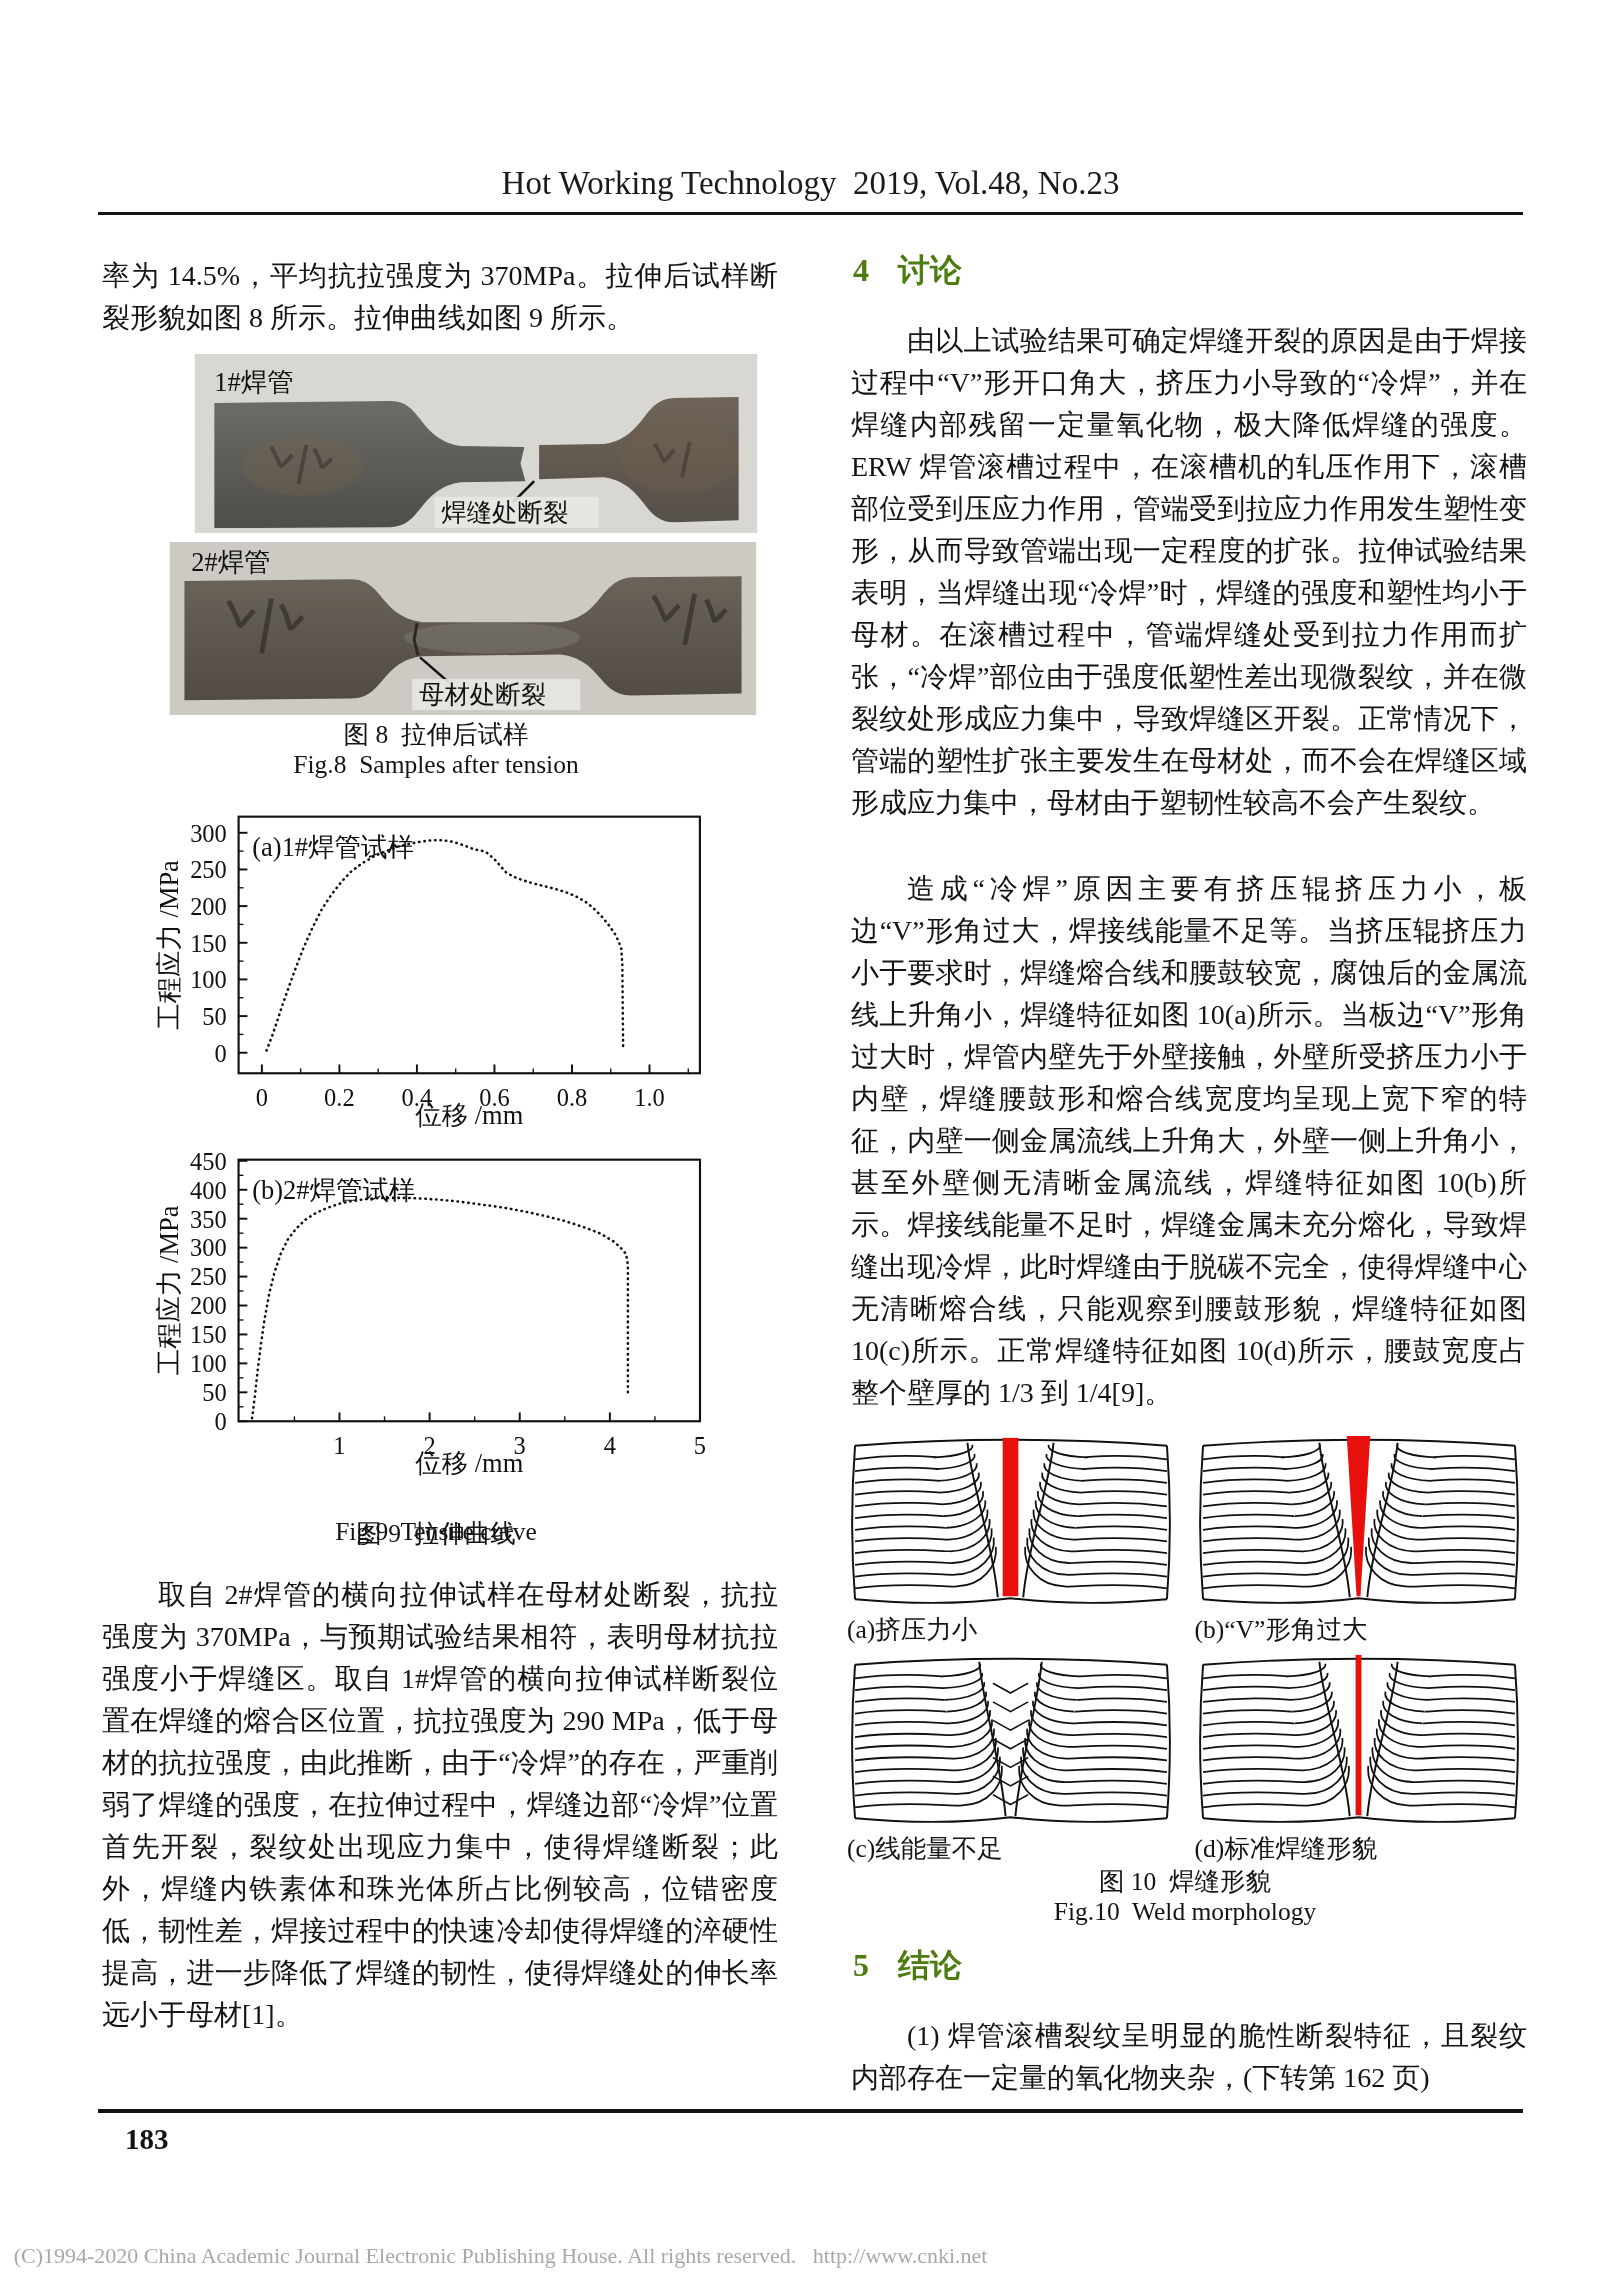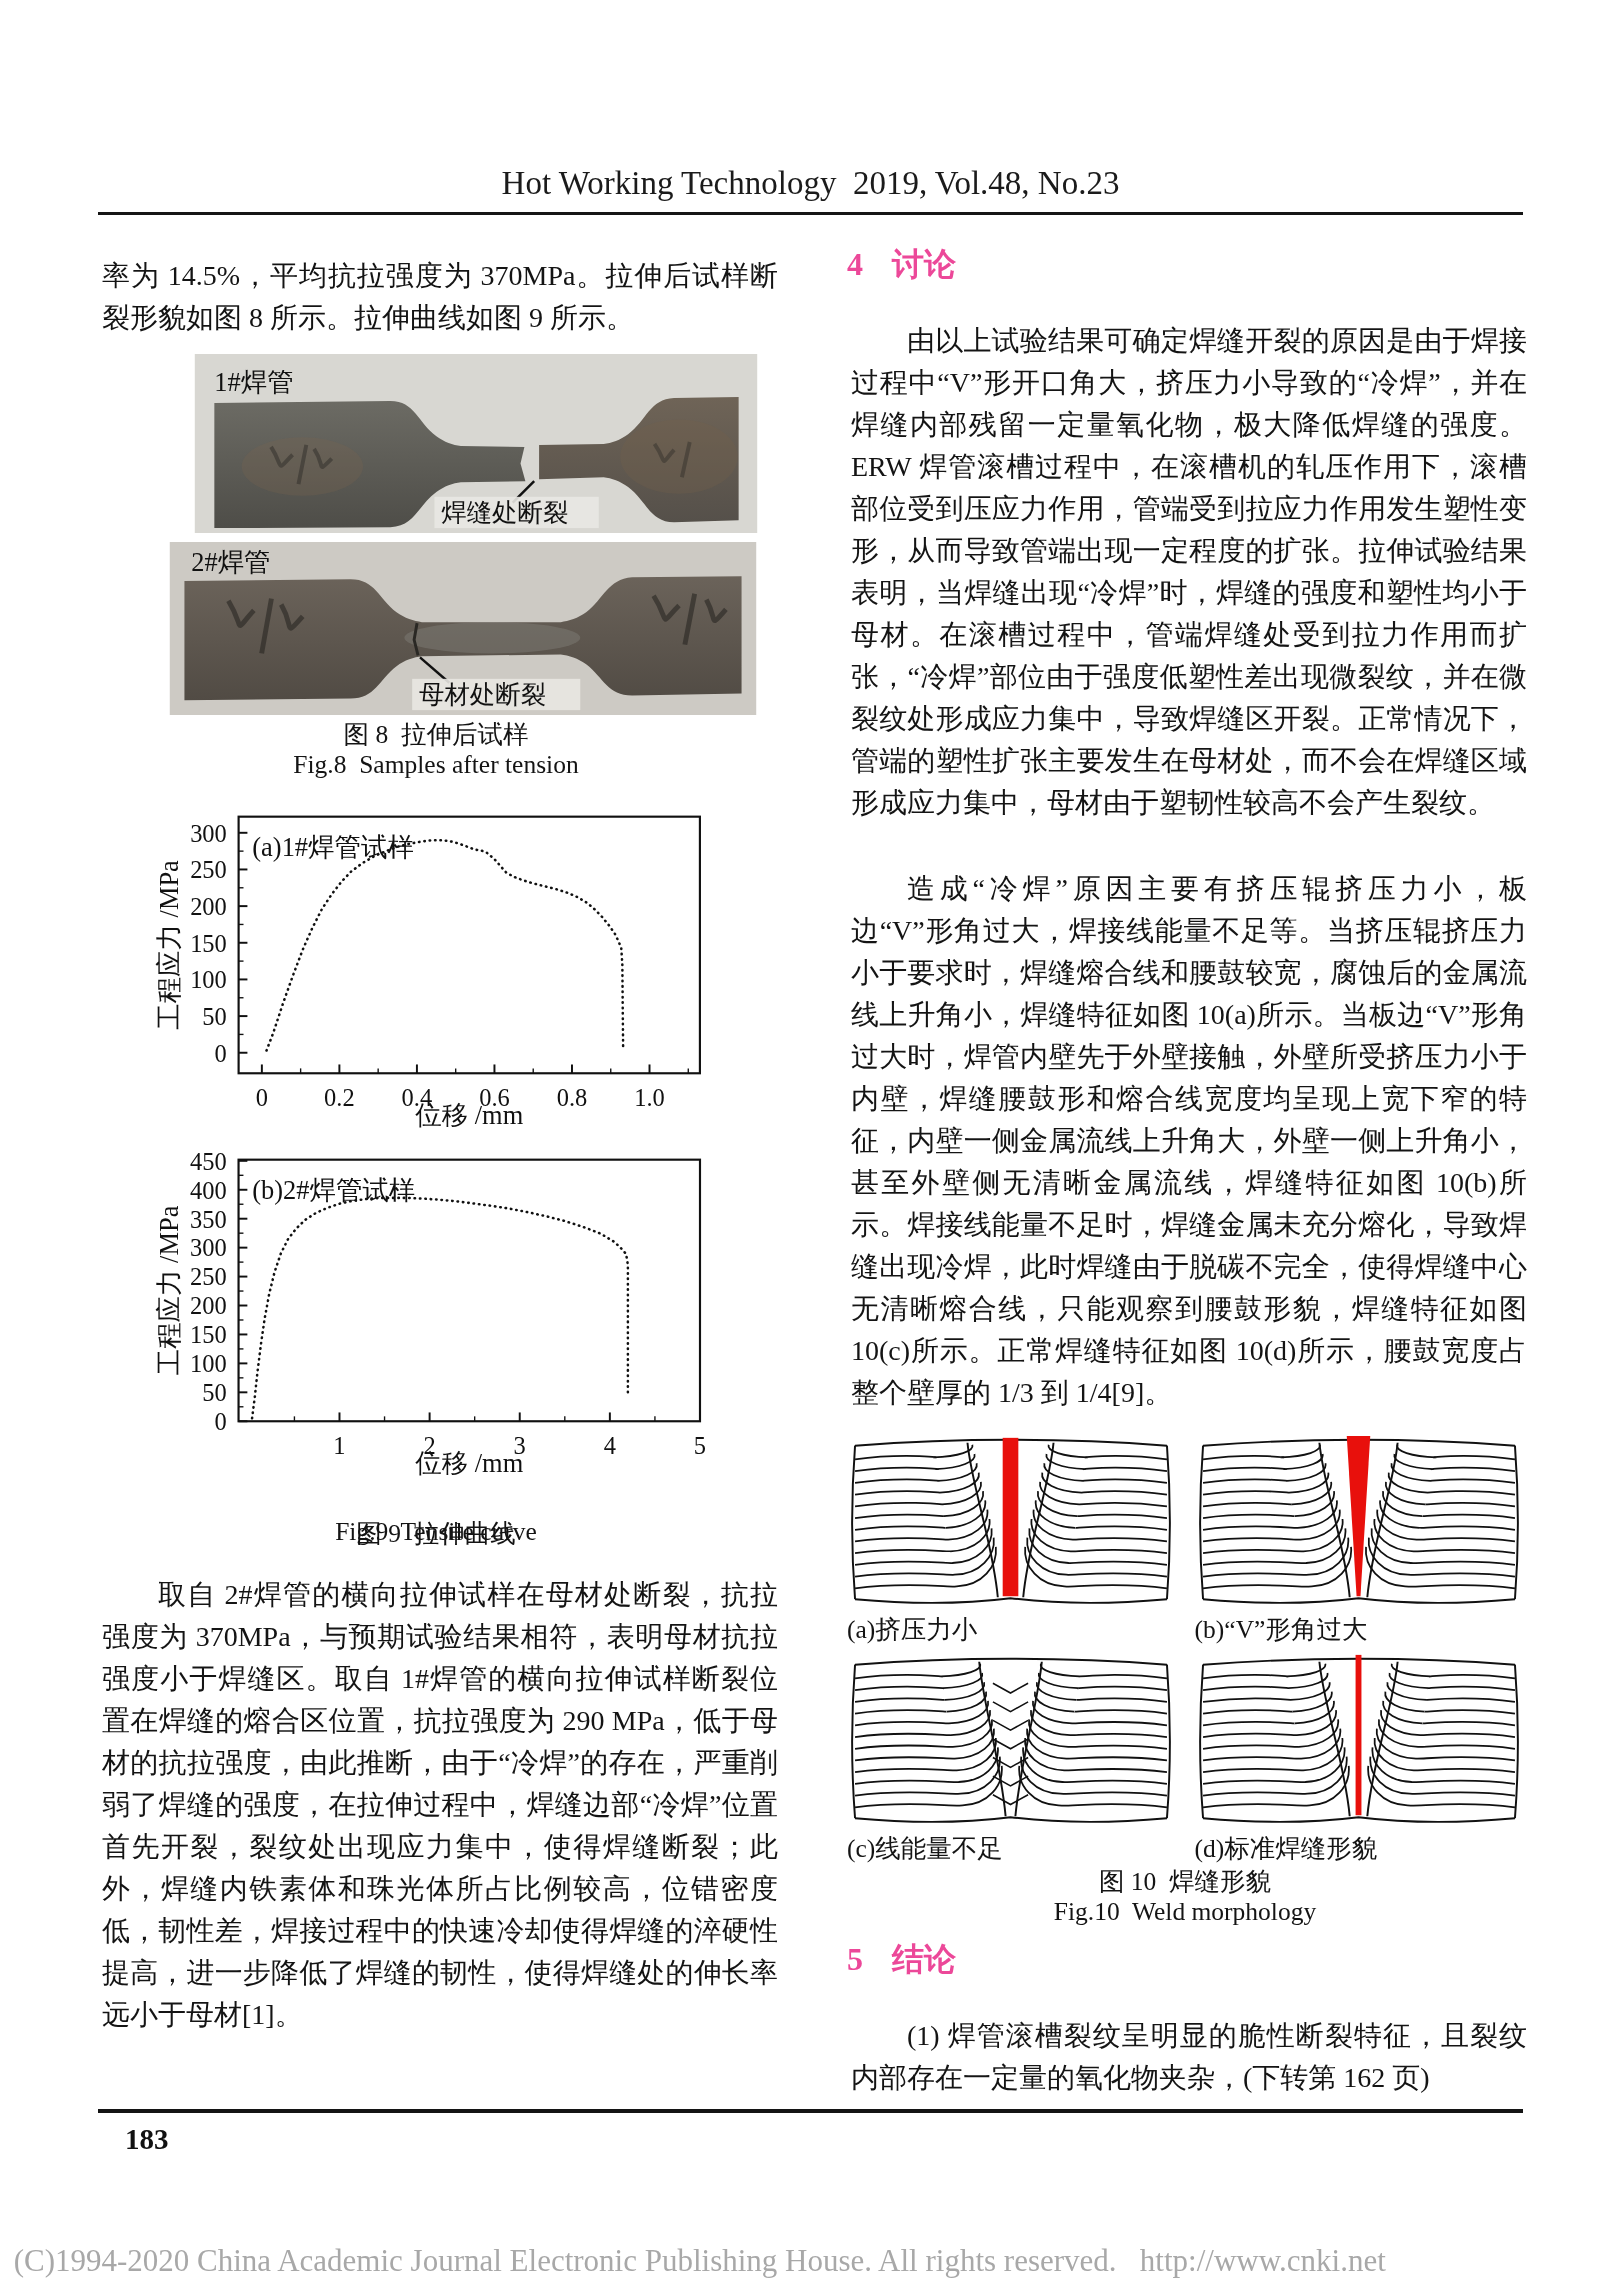--- a/index.html
+++ b/index.html
@@ -10,31 +10,31 @@
   .journal-header{position:absolute;top:165px;left:0;width:100%;text-align:center;
        font-size:33px;color:#1b1b1b;}
   .header-rule{position:absolute;left:98px;top:212px;width:1425px;height:2.9px;background:#151515;}
   .col{position:absolute;top:225px;width:676px;}
   .left-col{left:98px;}
   .right-col{left:847px;}
   .body-text{position:absolute;margin:4px;width:676px;font-size:28px;line-height:42px;
        text-align:justify;color:#141414;}
   .indent{text-indent:2em;}
   .caption{position:absolute;width:676px;text-align:center;font-size:25.5px;color:#141414;}
-  .sec-heading{position:absolute;margin:0;font-size:32px;font-weight:bold;color:#ec4899;}
+  .sec-heading{position:absolute;margin:6px;font-size:32px;font-weight:bold;color:#4d7c0f;}
   .sec-heading .num{display:inline-block;margin-right:29px;}
   .fig-photo{position:absolute;}
   .chart{position:absolute;}
   .weld-grid{position:absolute;width:676px;display:grid;grid-template-columns:328px 328px;
        column-gap:19.6px;}
   .weld-cell{width:328px;}
   .panel-label{height:39px;line-height:37px;text-align:left;font-size:25.5px;color:#141414;}
   .footer-rule{position:absolute;left:98px;top:2109px;width:1425px;height:3.9px;background:#141414;}
   .page-number{position:absolute;left:125px;top:2123px;font-size:29px;font-weight:bold;color:#111;}
-  .copyright{position:absolute;left:13.7px;top:2243px;font-size:31px;color:#a8a8a8;}
+  .copyright{position:absolute;left:13.7px;top:2243px;font-size:22px;color:#a8a8a8;}
 </style>
 </head>
 <body>
 
 <div class="page">
 
   <div class="journal-header pre">Hot Working Technology  2019, Vol.48, No.23</div>
   <div class="header-rule"></div>
 
   <div class="col left-col">

